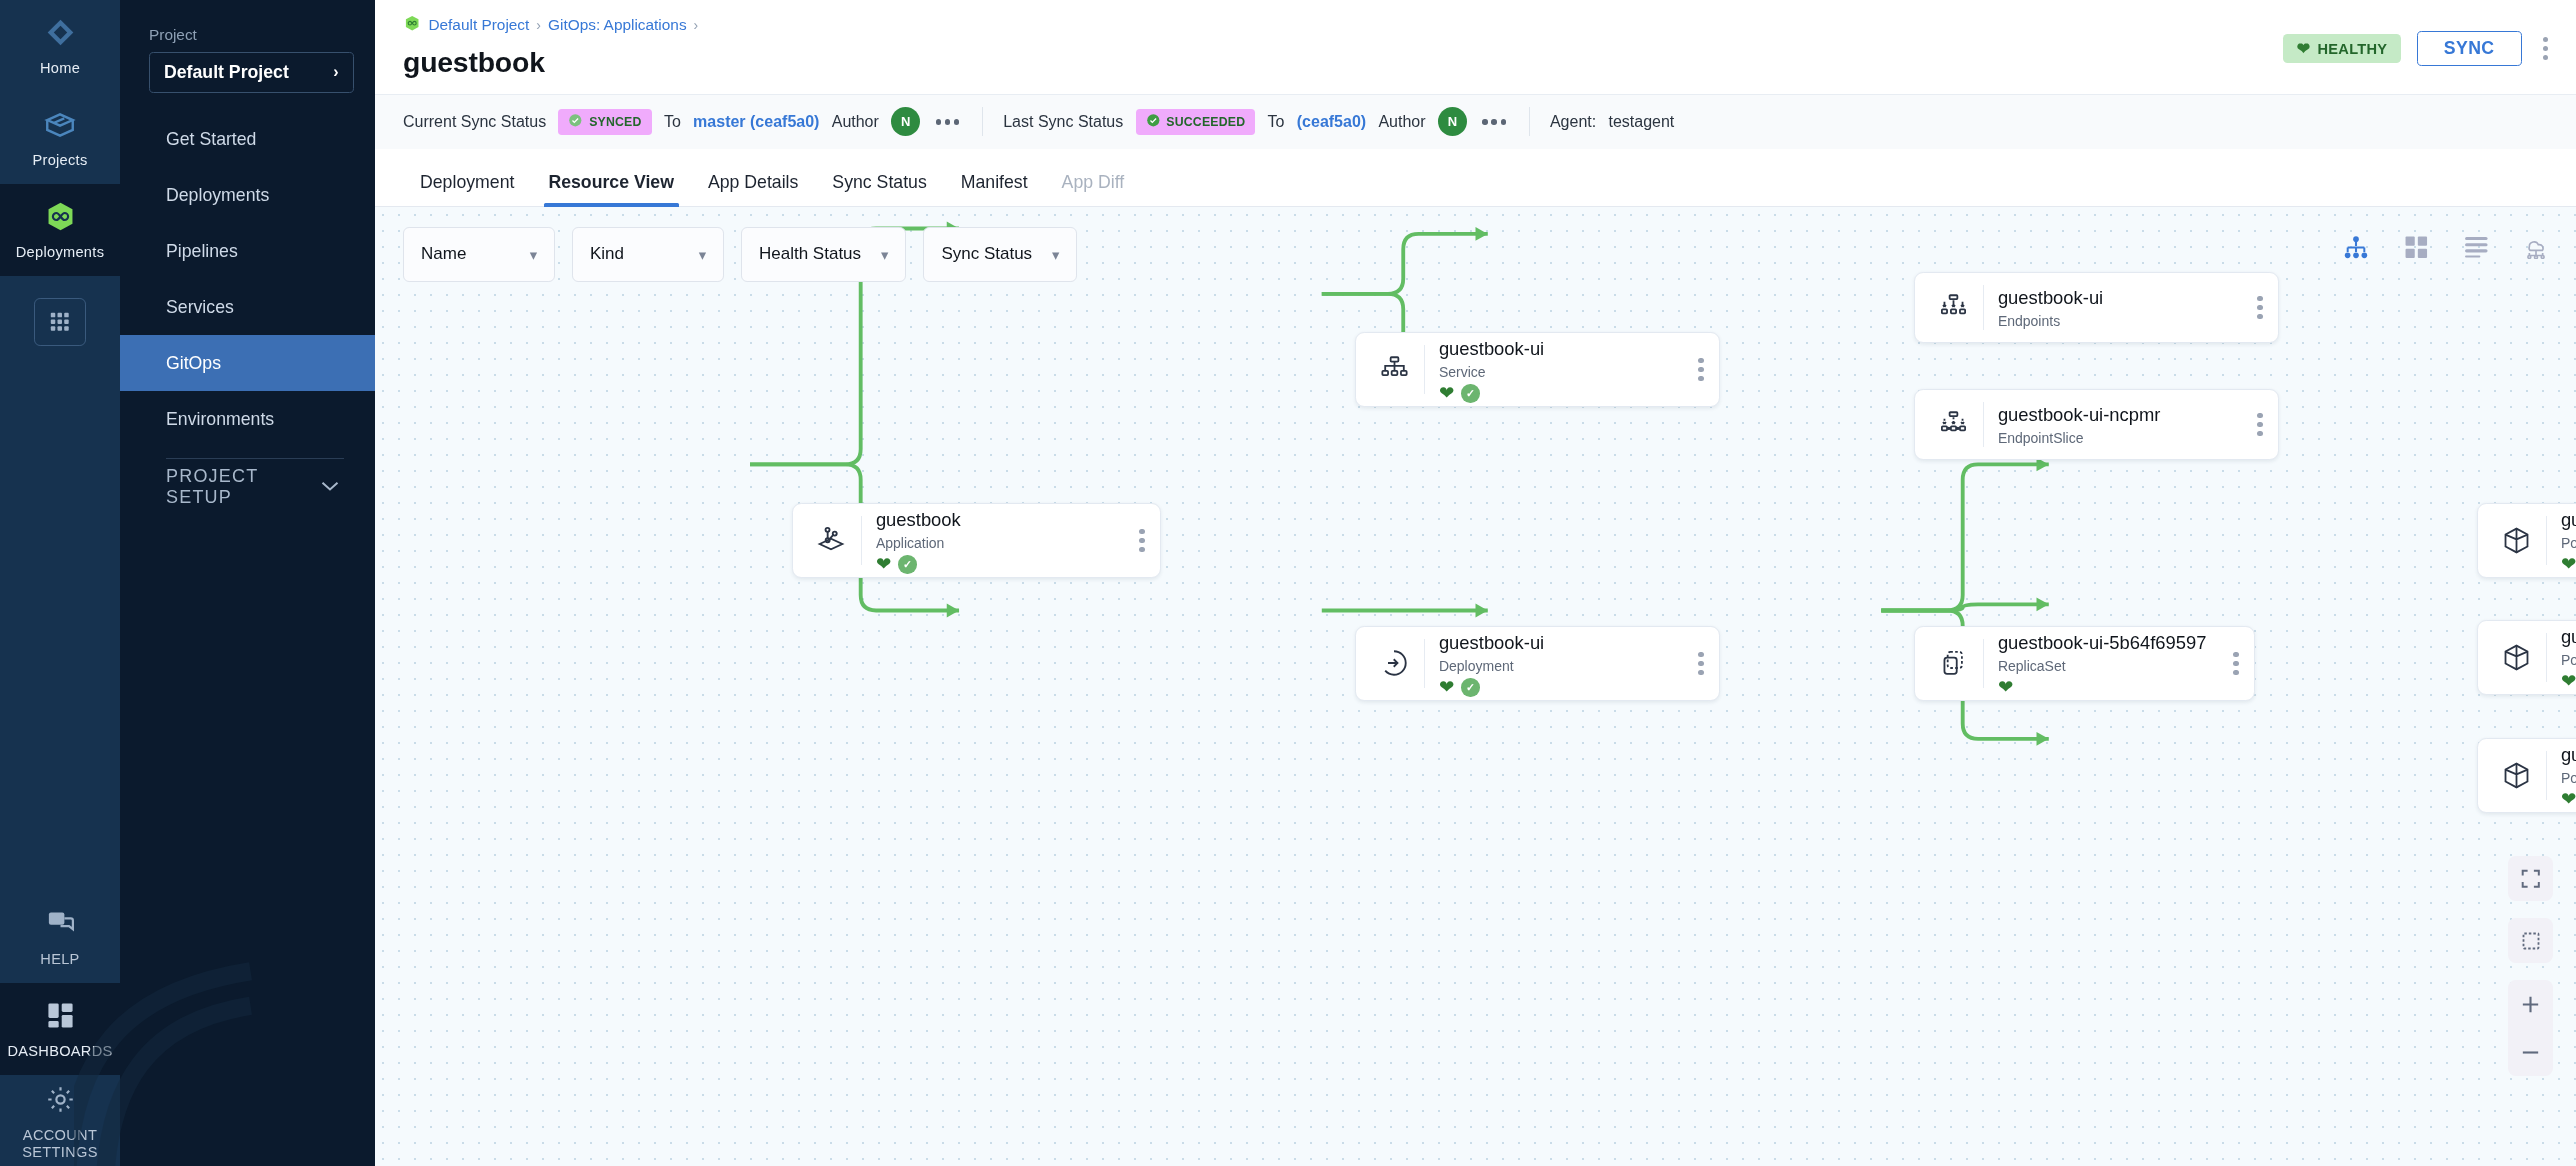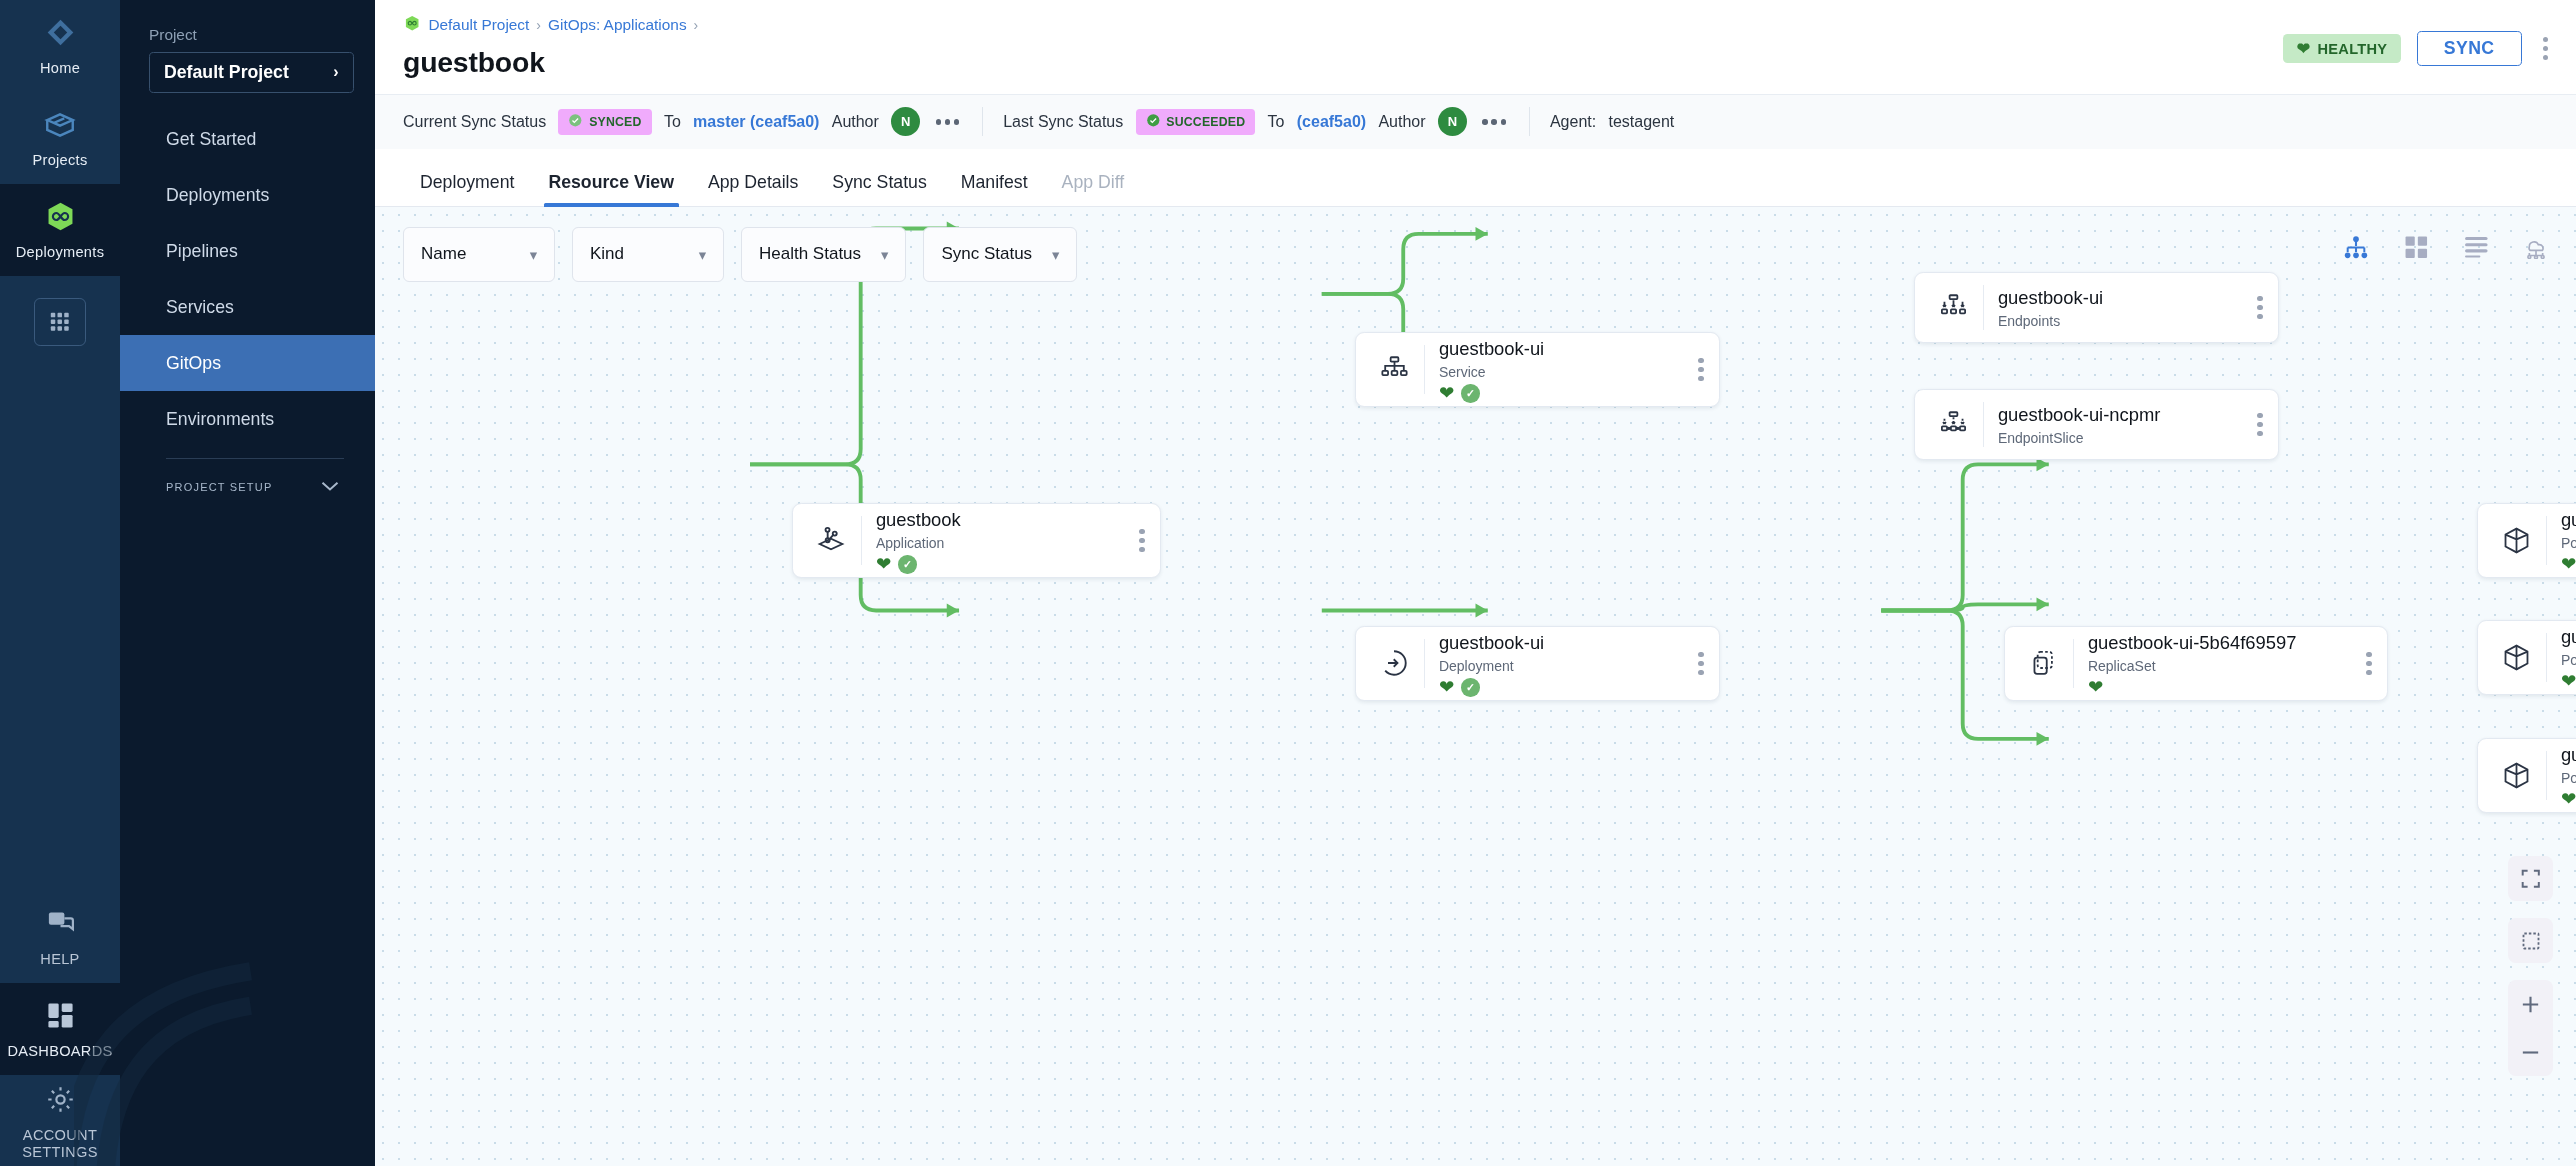--- a/index.html
+++ b/index.html
@@ -49,21 +49,21 @@
   .sb-project .ch { font-size: 16px; color: #ffffff; font-weight: bold;}
   .sb-menu { margin-top: 18.4px; }
   .sb-item {
     height: 56px; display: flex; align-items: center; padding-left: 46px;
     font-size: 17.7px; color: #cfdae8; cursor: pointer;
   }
   .sb-item.active { background: #3c6fb4; color: #ffffff; }
   .sb-divider { height:0.8px; background:#2a3d55; margin: 10.8px 31px 0 46px;}
   .sb-setup {
     height: 57px; display:flex; align-items:center; justify-content:space-between;
-    padding: 0 35px 0 46px; font-size: 11px; letter-spacing:1.2px; color:#a8b8cb; cursor:pointer;
+    padding: 0 35px 0 46px; font-size: 18px; letter-spacing:1.2px; color:#a8b8cb; cursor:pointer;
   }
   .sb-deco { position:absolute; bottom:-31px; left:-46px; width: 307px; height: 254px; opacity:.5;}
 
   
   .main { flex: 1 1 auto; display: flex; flex-direction: column; background: #ffffff; min-width:0;}
 
   .topbar { padding: 14px 26px 0 28px; position: relative; }
   .crumbs { display: flex; align-items: center; gap: 7px; font-size: 15.4px; }
   .crumb-link { color: #3778d6; cursor: pointer; }
   .crumb-sep { color: #93a1b3; font-size: 14px; }
@@ -601,21 +601,21 @@
             <span class="chk">✓</span>
           </div>
         </div>
         <span class="menu kebab-v">
             <i></i>
             <i></i>
             <i></i>
           </span>
       </div>
 
-      <div class="node" style="left:1629px;top:419px;width:384px;height:75px;">
+      <div class="node" style="left:1539px;top:419px;width:341px;height:75px;">
         <span class="ico">
           <svg width="31" height="31" viewBox="0 0 24 24" fill="none" stroke="#2b3444" stroke-width="1.4">
             <rect x="7.5" y="3" width="11" height="12.5" rx="2" stroke-dasharray="2 1.8"></rect>
             <rect x="5" y="7.5" width="9.5" height="12.5" rx="2"></rect>
           </svg>
         </span>
         <span class="sep"></span>
         <div class="body">
           <div class="nm">guestbook-ui-5b64f69597</div>
           <div class="kd">ReplicaSet</div>

